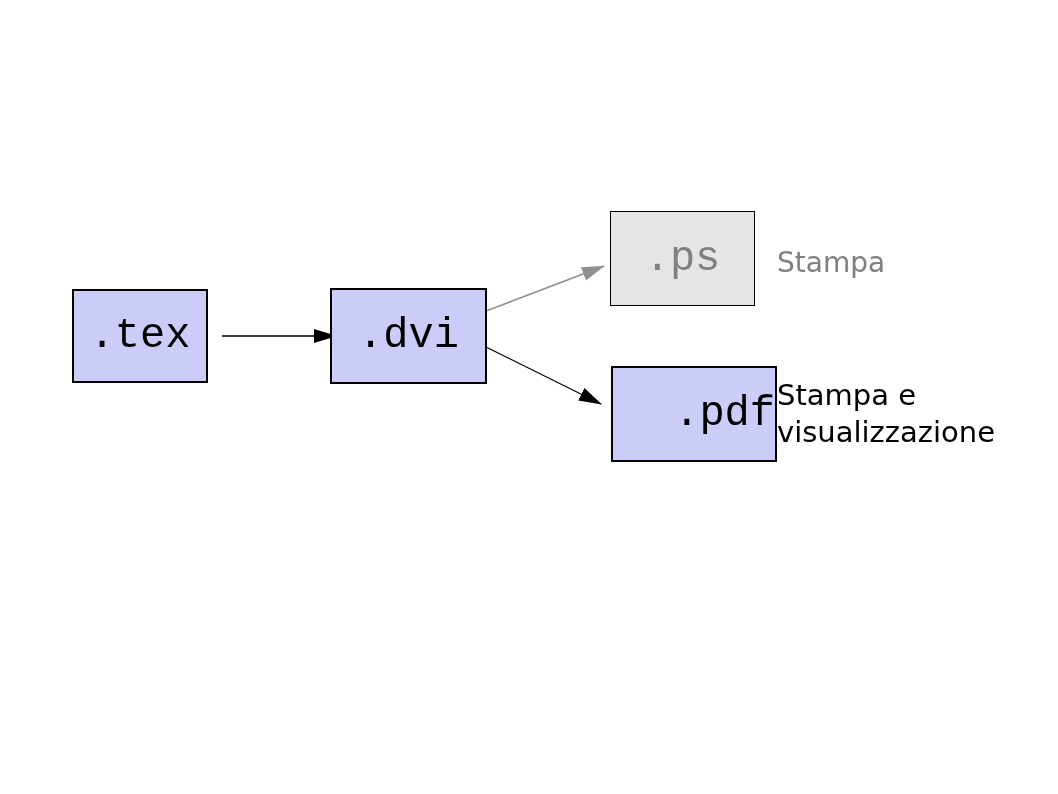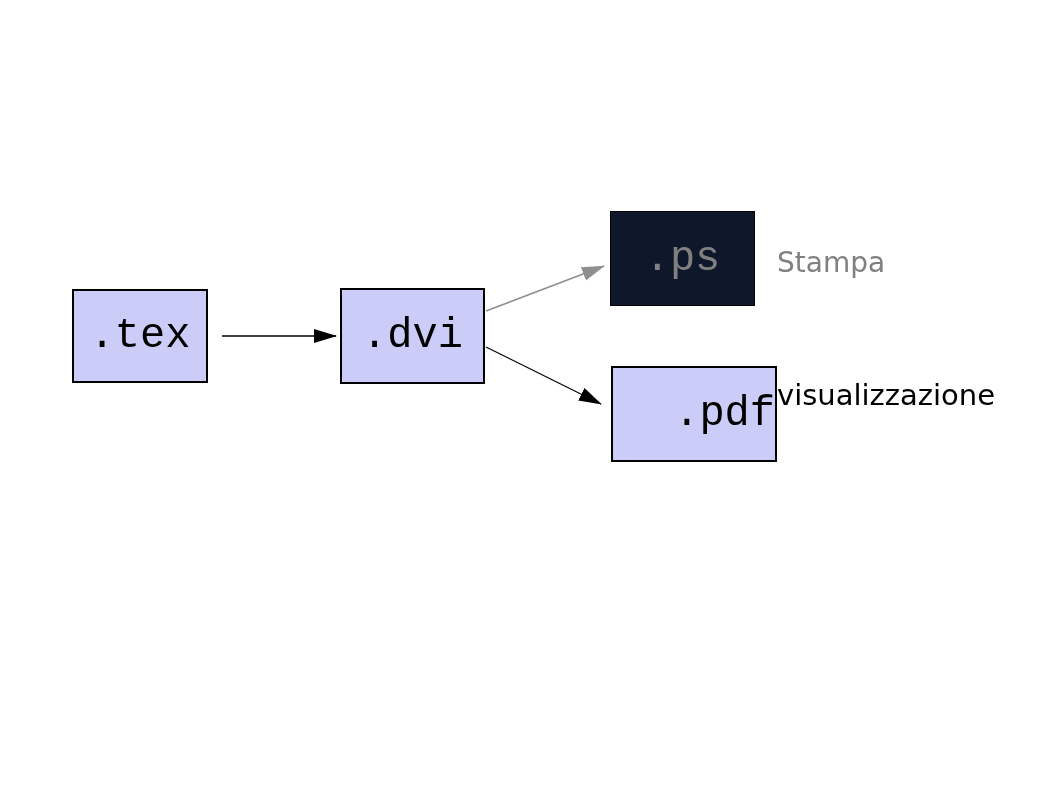--- a/index.html
+++ b/index.html
@@ -33,26 +33,26 @@
     font-size: 42px;
     letter-spacing: 0;
     white-space: nowrap;
   }
   .node.filled {
     background: var(--box-fill, #ccccf8);
     border: 2px solid var(--box-border, #000000);
     color: var(--box-text, #000000);
   }
   .node.outline {
-    background: #0f172a;
+    background: #e5e5e5;
     border: 1px solid var(--box-border, #000000);
     color: var(--muted-text, #808080);
   }
   #node-tex { left: 72px;  top: 289px; width: 136px; height: 94px; }
-  #node-dvi { left: 340px; top: 288px; width: 145px; height: 96px; }
+  #node-dvi { left: 330px; top: 288px; width: 157px; height: 96px; }
   #node-ps  { left: 610px; top: 211px; width: 145px; height: 95px; }
   #node-pdf { left: 611px; top: 366px; width: 166px; height: 96px; justify-content: flex-end; }
 
   .annotation {
     position: absolute;
     white-space: nowrap;
   }
   #ps-annotation {
     left: 777px;
     top: 246px;
@@ -98,16 +98,17 @@
     <span>.ps</span>
   </div>
 
   <div class="node filled" id="node-pdf">
     <span>.pdf</span>
   </div>
 
   <div class="annotation" id="ps-annotation">Stampa</div>
 
   <div class="annotation" id="pdf-annotation">
+    <div>Stampa e</div>
     <div>visualizzazione</div>
   </div>
 
 </div>
 
 </body></html>

